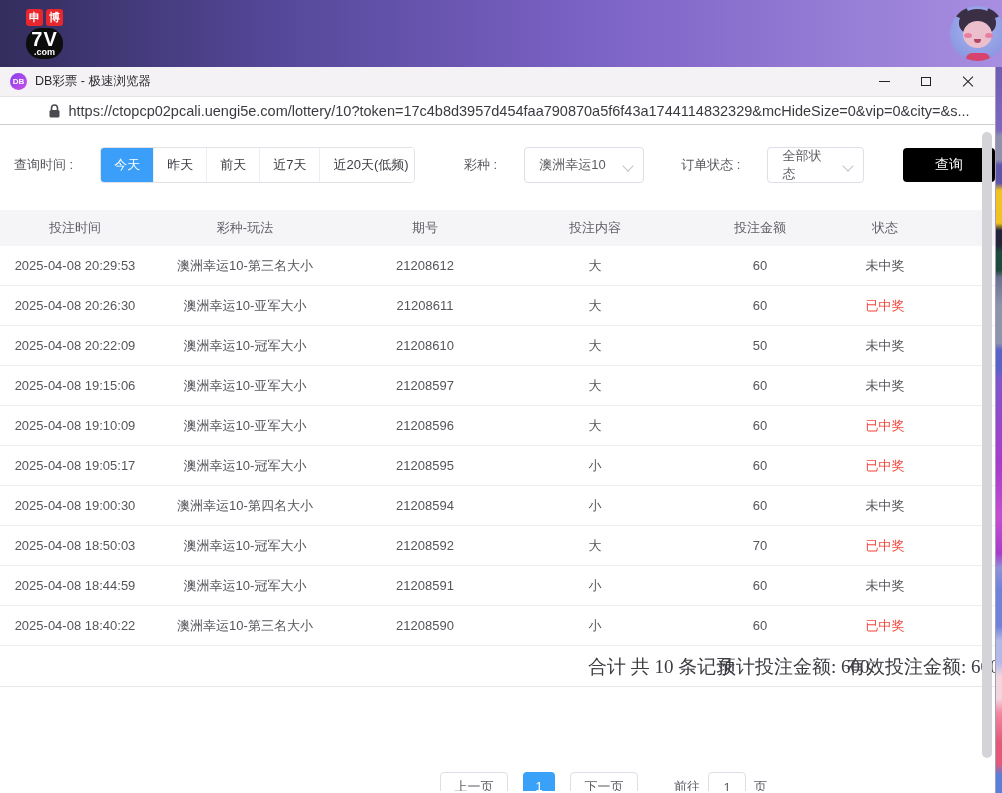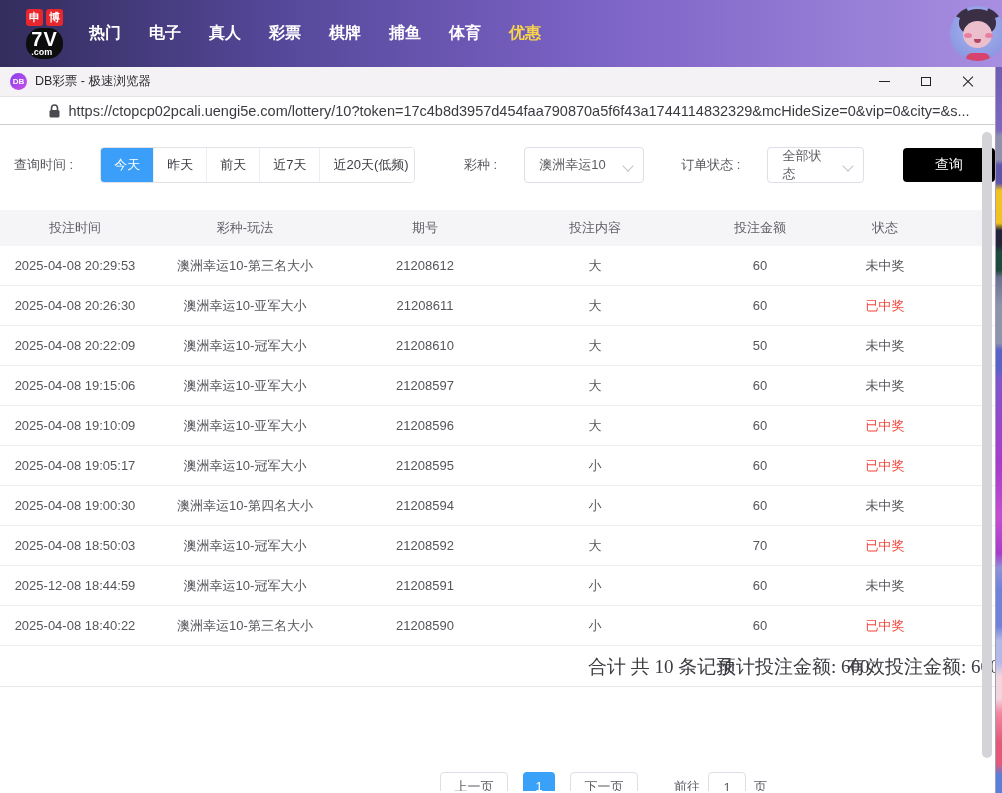--- a/index.html
+++ b/index.html
@@ -8,21 +8,21 @@
   .screen { position:relative; width:1002px; height:793px; overflow:hidden; background:#fff; }
 
   
   .navbar { position:absolute; top:0; left:0; width:1002px; height:67px;
     background:linear-gradient(90deg,#332d5c 0%,#55489a 28%,#7c63c6 60%,#a78ee0 100%);
     display:flex; align-items:center; }
   .logo { margin-left:26px; display:flex; flex-direction:column; align-items:center; cursor:pointer; }
   .logo-badges { display:flex; gap:3px; margin-bottom:2px; }
   .logo-badge { width:17px; height:17px; background:#e8262d; border-radius:3px; color:#fff;
     font-size:11px; font-weight:bold; display:flex; align-items:center; justify-content:center; }
-  .logo-box { background:#0d0d0d; border-radius:15px; padding:1px 5px 2px; line-height:1; }
+  .logo-box { background:#0d0d0d; border-radius:15px; padding:1px 5px 2px; text-align:center; line-height:1; }
   .logo-7v { color:#fff; font-size:20px; font-weight:bold; letter-spacing:1px; display:block; }
   .logo-com { color:#fff; font-size:9px; font-weight:bold; display:block; margin-top:-1px; }
   .menu { display:flex; margin-left:12px; }
   .menu-item { color:#fff; font-size:16px; font-weight:bold; margin:0 14px; cursor:pointer; text-decoration:none; }
   .menu-item.highlight { color:#f8d44c; }
   .avatar { position:absolute; top:6px; right:-3px; width:55px; height:55px; border-radius:50%;
     background:radial-gradient(circle at 50% 40%,#aab6f0 0%,#8d9ae2 70%,#7e8bd8 100%);
     overflow:hidden; cursor:pointer; }
   .avatar .hair { position:absolute; top:3px; left:9px; width:37px; height:27px; background:#3a2f45;
     border-radius:50% 50% 45% 45%; }
@@ -126,38 +126,20 @@
     <div class="logo">
       <div class="logo-badges">
         <span class="logo-badge">申</span>
         <span class="logo-badge">博</span>
       </div>
       <div class="logo-box">
         <span class="logo-7v">7V</span>
         <span class="logo-com">.com</span>
       </div>
     </div>
-    <nav class="menu">
-
-        <a class="menu-item">热门</a>
-
-        <a class="menu-item">电子</a>
-
-        <a class="menu-item">真人</a>
-
-        <a class="menu-item">彩票</a>
-
-        <a class="menu-item">棋牌</a>
-
-        <a class="menu-item">捕鱼</a>
-
-        <a class="menu-item">体育</a>
-
-        <a class="menu-item highlight">优惠</a>
-      </nav>
     <div class="avatar">
       <div class="bun-l"></div>
       <div class="bun-r"></div>
       <div class="hair"></div>
       <div class="face"></div>
       <div class="blush-l"></div>
       <div class="blush-r"></div>
       <div class="mouth"></div>
       <div class="body"></div>
     </div>
@@ -302,21 +284,21 @@
           <div class="grid-row trow">
             <div class="cell">2025-04-08 18:50:03</div>
             <div class="cell">澳洲幸运10-冠军大小</div>
             <div class="cell">21208592</div>
             <div class="cell">大</div>
             <div class="cell">70</div>
             <div class="cell status won">已中奖</div>
           </div>
 
           <div class="grid-row trow">
-            <div class="cell">2025-12-08 18:44:59</div>
+            <div class="cell">2025-04-08 18:44:59</div>
             <div class="cell">澳洲幸运10-冠军大小</div>
             <div class="cell">21208591</div>
             <div class="cell">小</div>
             <div class="cell">60</div>
             <div class="cell status">未中奖</div>
           </div>
 
           <div class="grid-row trow">
             <div class="cell">2025-04-08 18:40:22</div>
             <div class="cell">澳洲幸运10-第三名大小</div>

